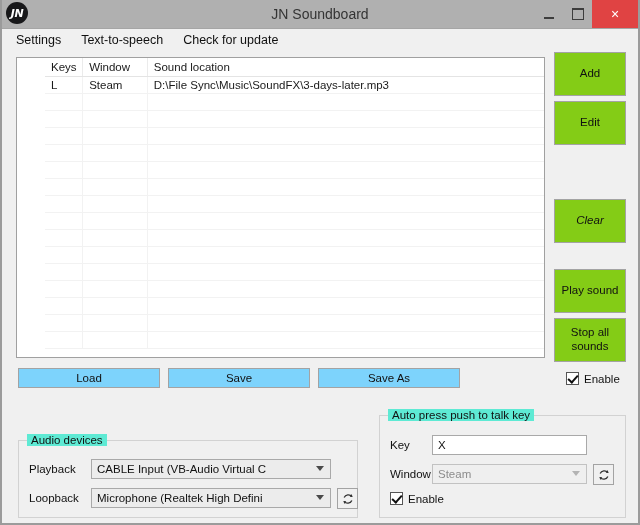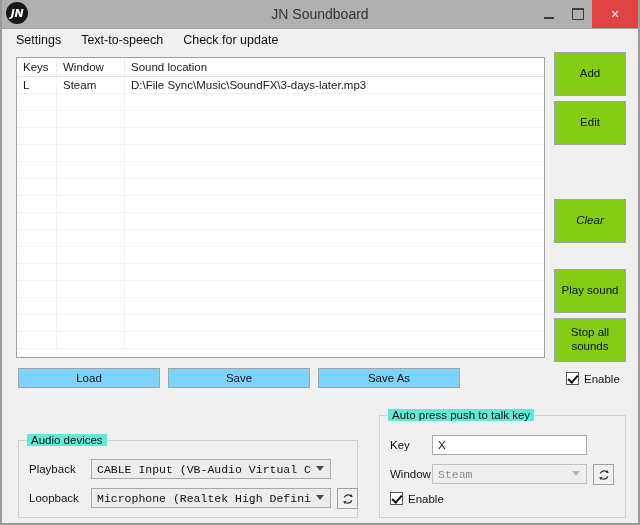--- a/index.html
+++ b/index.html
@@ -120,20 +120,21 @@
   .listview {
     position: absolute;
     left: 14px;
     top: 57px;
     width: 529px;
     height: 301px;
     background: #ffffff;
     border: 1px solid #a0a0a0;
     box-sizing: border-box;
     overflow: hidden;
+    padding-left: 28px;
   }
   .lv-header {
     display: flex;
     height: 19px;
     background: #ffffff;
     border-bottom: 1px solid #e4e4e4;
     box-sizing: border-box;
   }
   .lv-header .col {
     font-size: 11.5px;
@@ -272,21 +273,20 @@
     height: 20px;
     background: #ececec;
     border: 1px solid #a9a9a9;
     box-sizing: border-box;
     display: flex;
     align-items: center;
     font-size: 11.5px;
     color: #111;
     padding-left: 5px;
     overflow: hidden;
-    font-family: Liberation Mono, monospace;
   }
   .combo .arrow {
     position: absolute;
     right: 6px;
     top: 6px;
     width: 0;
     height: 0;
     border-left: 4px solid transparent;
     border-right: 4px solid transparent;
     border-top: 5px solid #4a4a4a;

